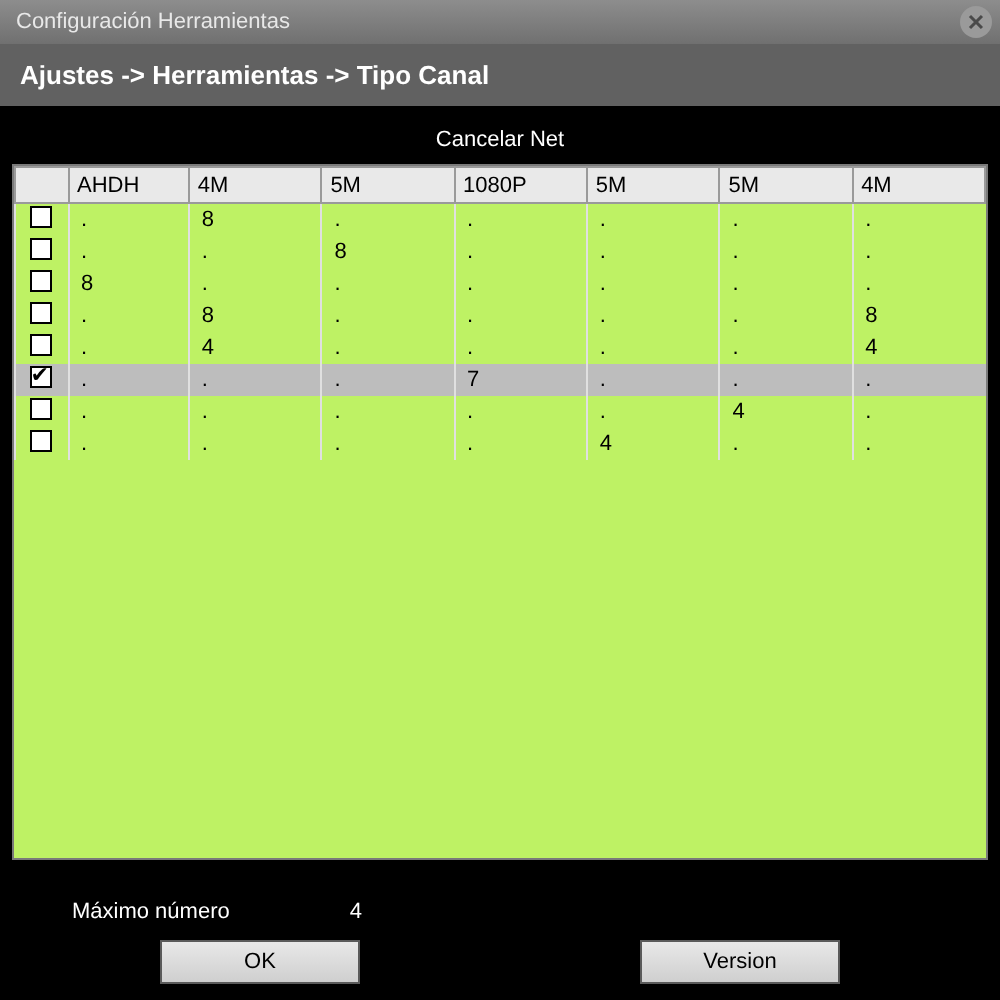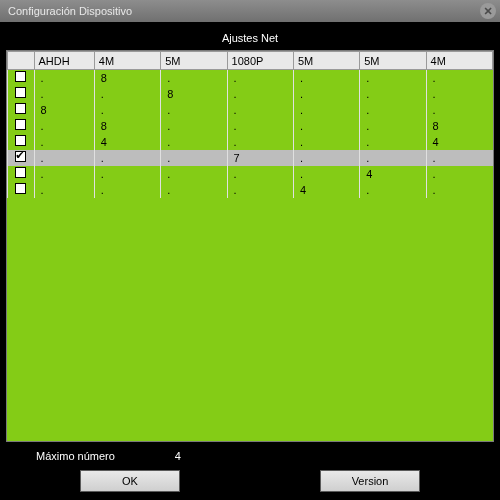--- a/index.html
+++ b/index.html
@@ -34,21 +34,21 @@
   }
 
   .group-headers {
     display:flex; color:#fff; font-size:11px;
     padding:4px 0 6px 0;
   }
   .group-headers .ghl { width:210px; text-align:center; }
   .group-headers .ghr { flex:1; text-align:center; }
 
   .grid-wrap {
-    flex:1; background:#84cc16; border:1px solid #7a7a7a; overflow:hidden;
+    flex:1; background:#bef264; border:1px solid #7a7a7a; overflow:hidden;
   }
 
   table { border-collapse:collapse; width:100%; table-layout:fixed; }
 
   thead th {
     background:#e9e9e9;
     border:1px solid #9a9a9a;
     font-weight:normal;
     font-size:11px;
     padding:2px 4px;
@@ -74,21 +74,21 @@
   .ck-box {
     width:11px; height:11px; border:1px solid #000; display:inline-block;
     position:relative; background:#fff; cursor:pointer;
   }
   .ck-box.checked::after {
     content:"✔"; position:absolute; top:-3px; left:-1px; font-size:11px; color:#000;
   }
 
   .footer-row {
     display:flex; align-items:center; color:#fff; font-size:11px;
-    padding:8px 10px 4px 30px; gap:60px;
+    padding:20px 10px 4px 30px; gap:60px;
   }
 
   .buttons {
     display:flex; justify-content:center; gap:140px;
     padding:4px 0 8px 0;
     align-items:center;
   }
   .btn {
     width:100px; height:22px;
     background:linear-gradient(#e8e8e8,#cfcfcf);
@@ -96,29 +96,30 @@
     font-size:11px; color:#000;
     cursor:pointer;
   }
 </style>
 </head>
 <body>
 
 <div class="window">
 
   <div class="titlebar">
-    <span>Configuración Dispositivo</span>
+    <span>Configuración Herramientas</span>
     <span class="close">✕</span>
   </div>
 
+  <div class="breadcrumb">Ajustes -&gt; Herramientas -&gt; Tipo Canal</div>
 
   <div class="content">
 
     <div class="group-headers">
-      <div class="ghr">Ajustes Net</div>
+      <div class="ghr">Cancelar Net</div>
     </div>
 
     <div class="grid-wrap">
       <table>
         <thead>
           <tr>
             <th class="ck"></th>
             <th class="cA">AHDH</th>
             <th class="cRest">4M</th>
             <th class="cRest">5M</th>

